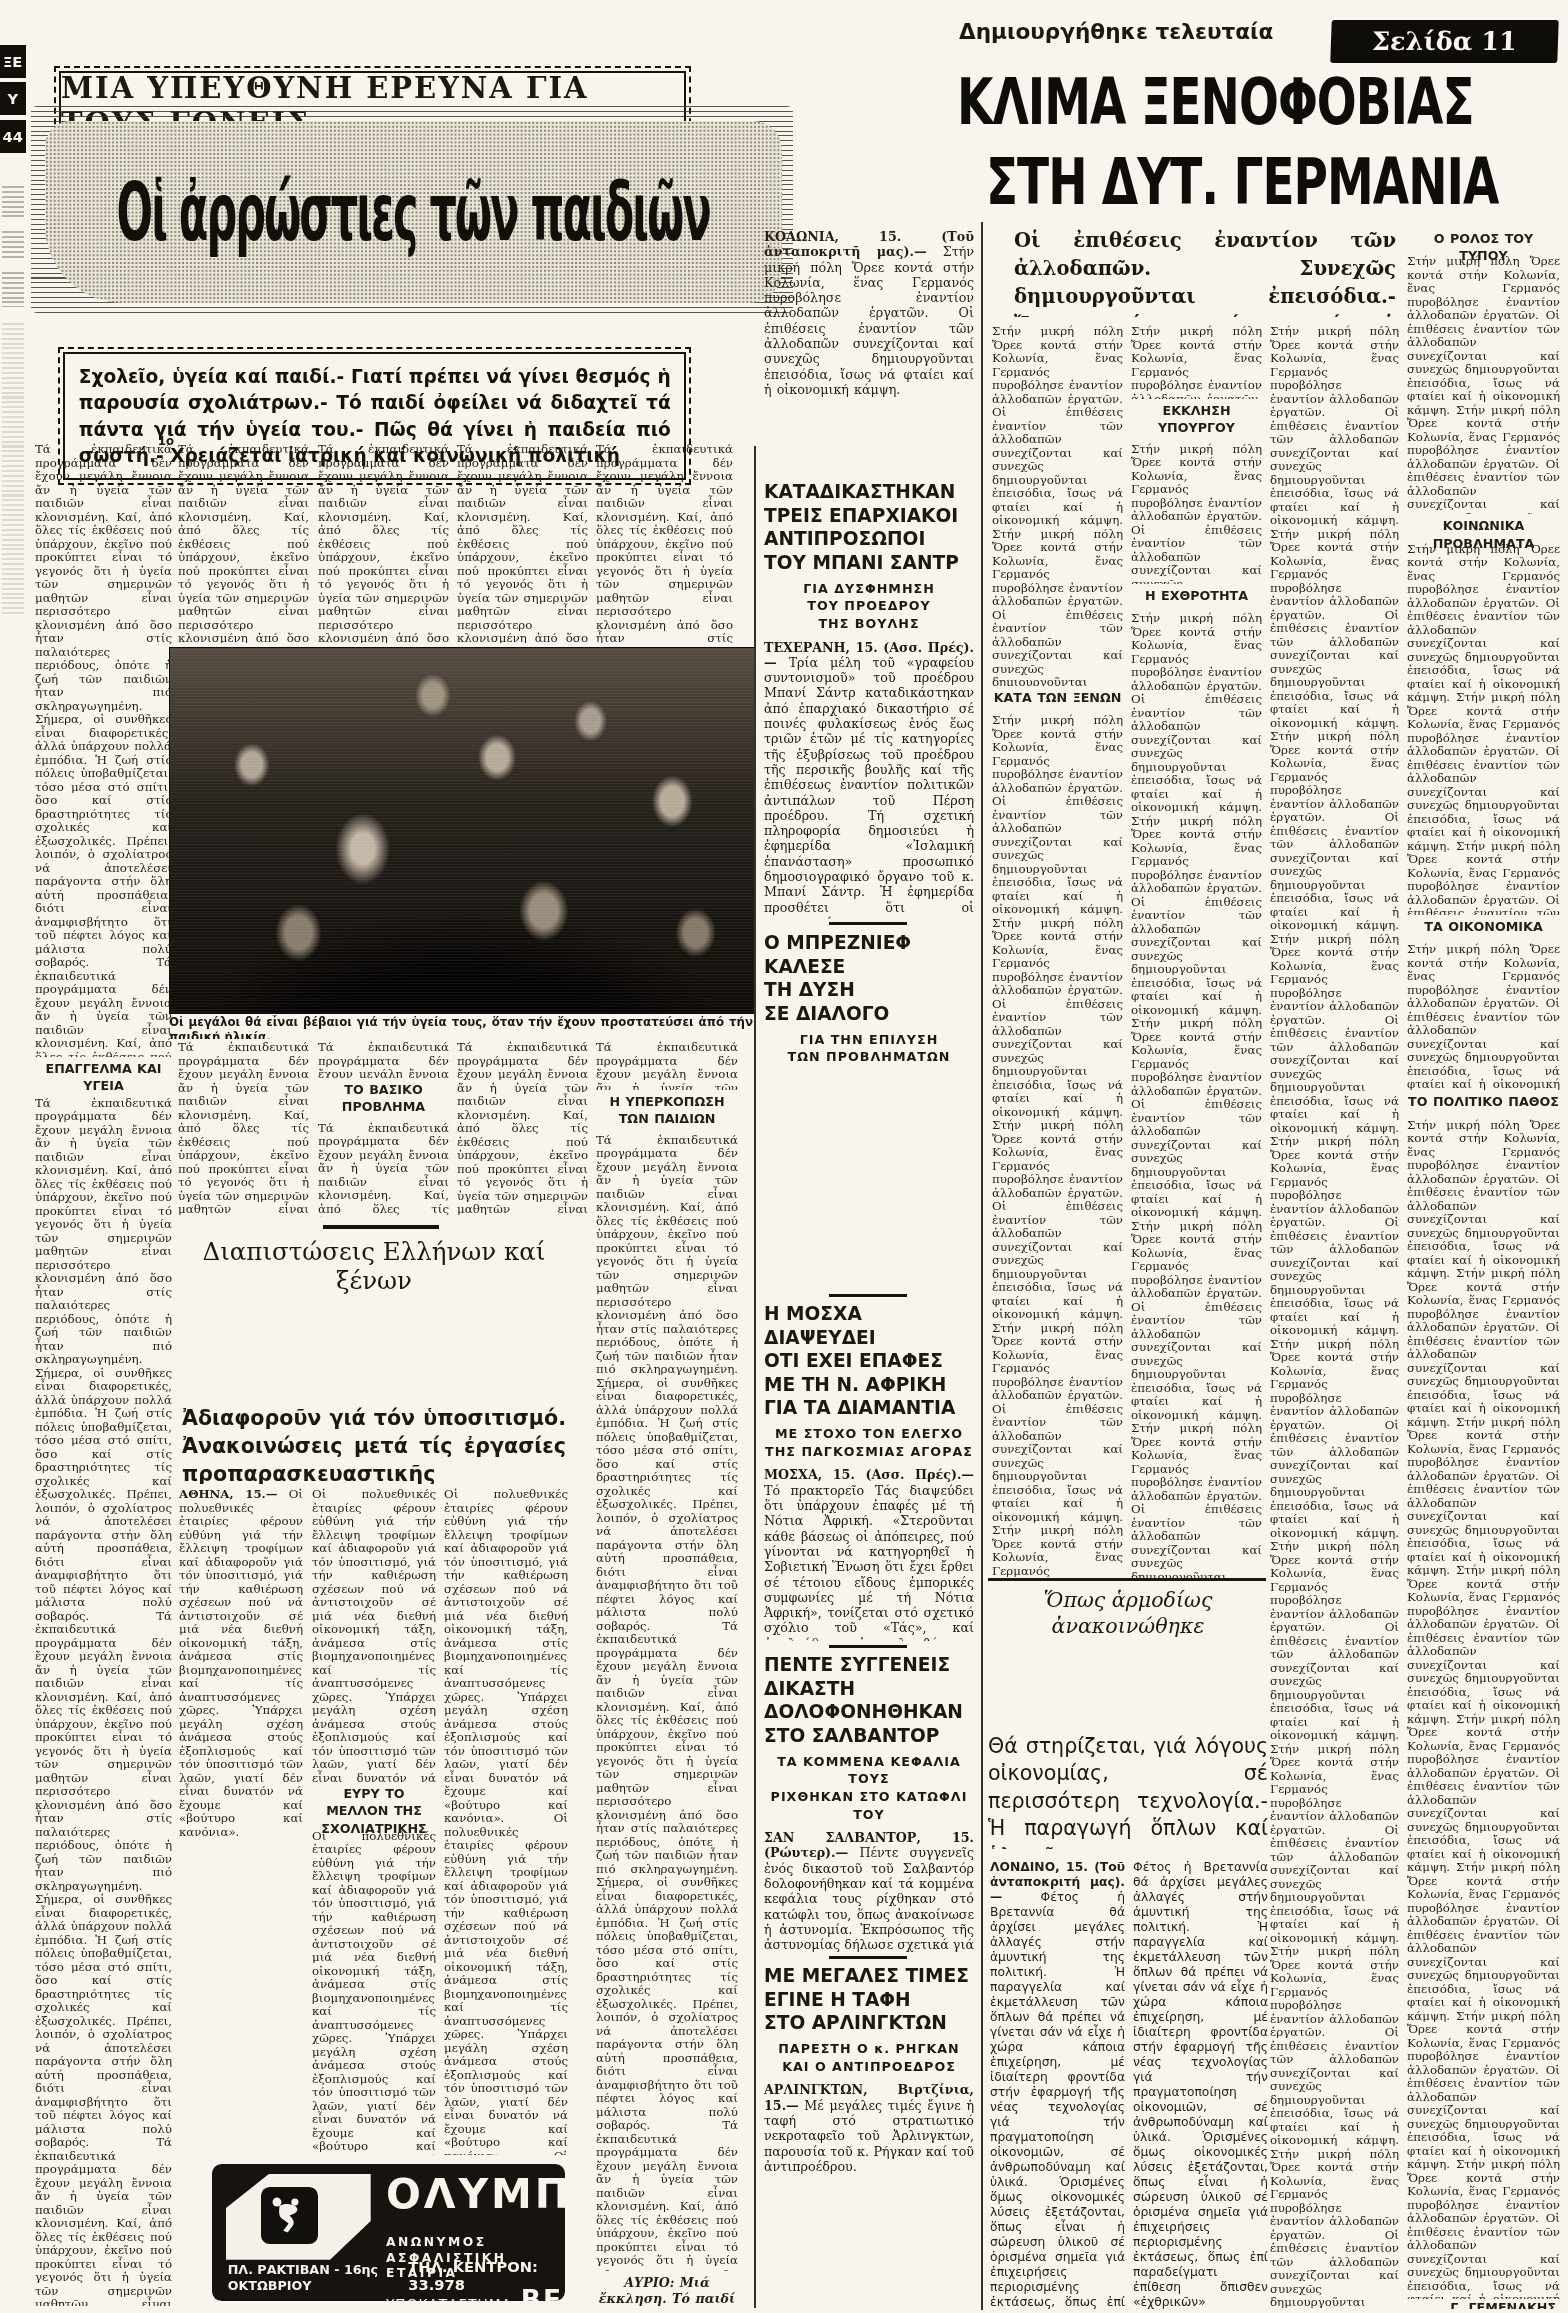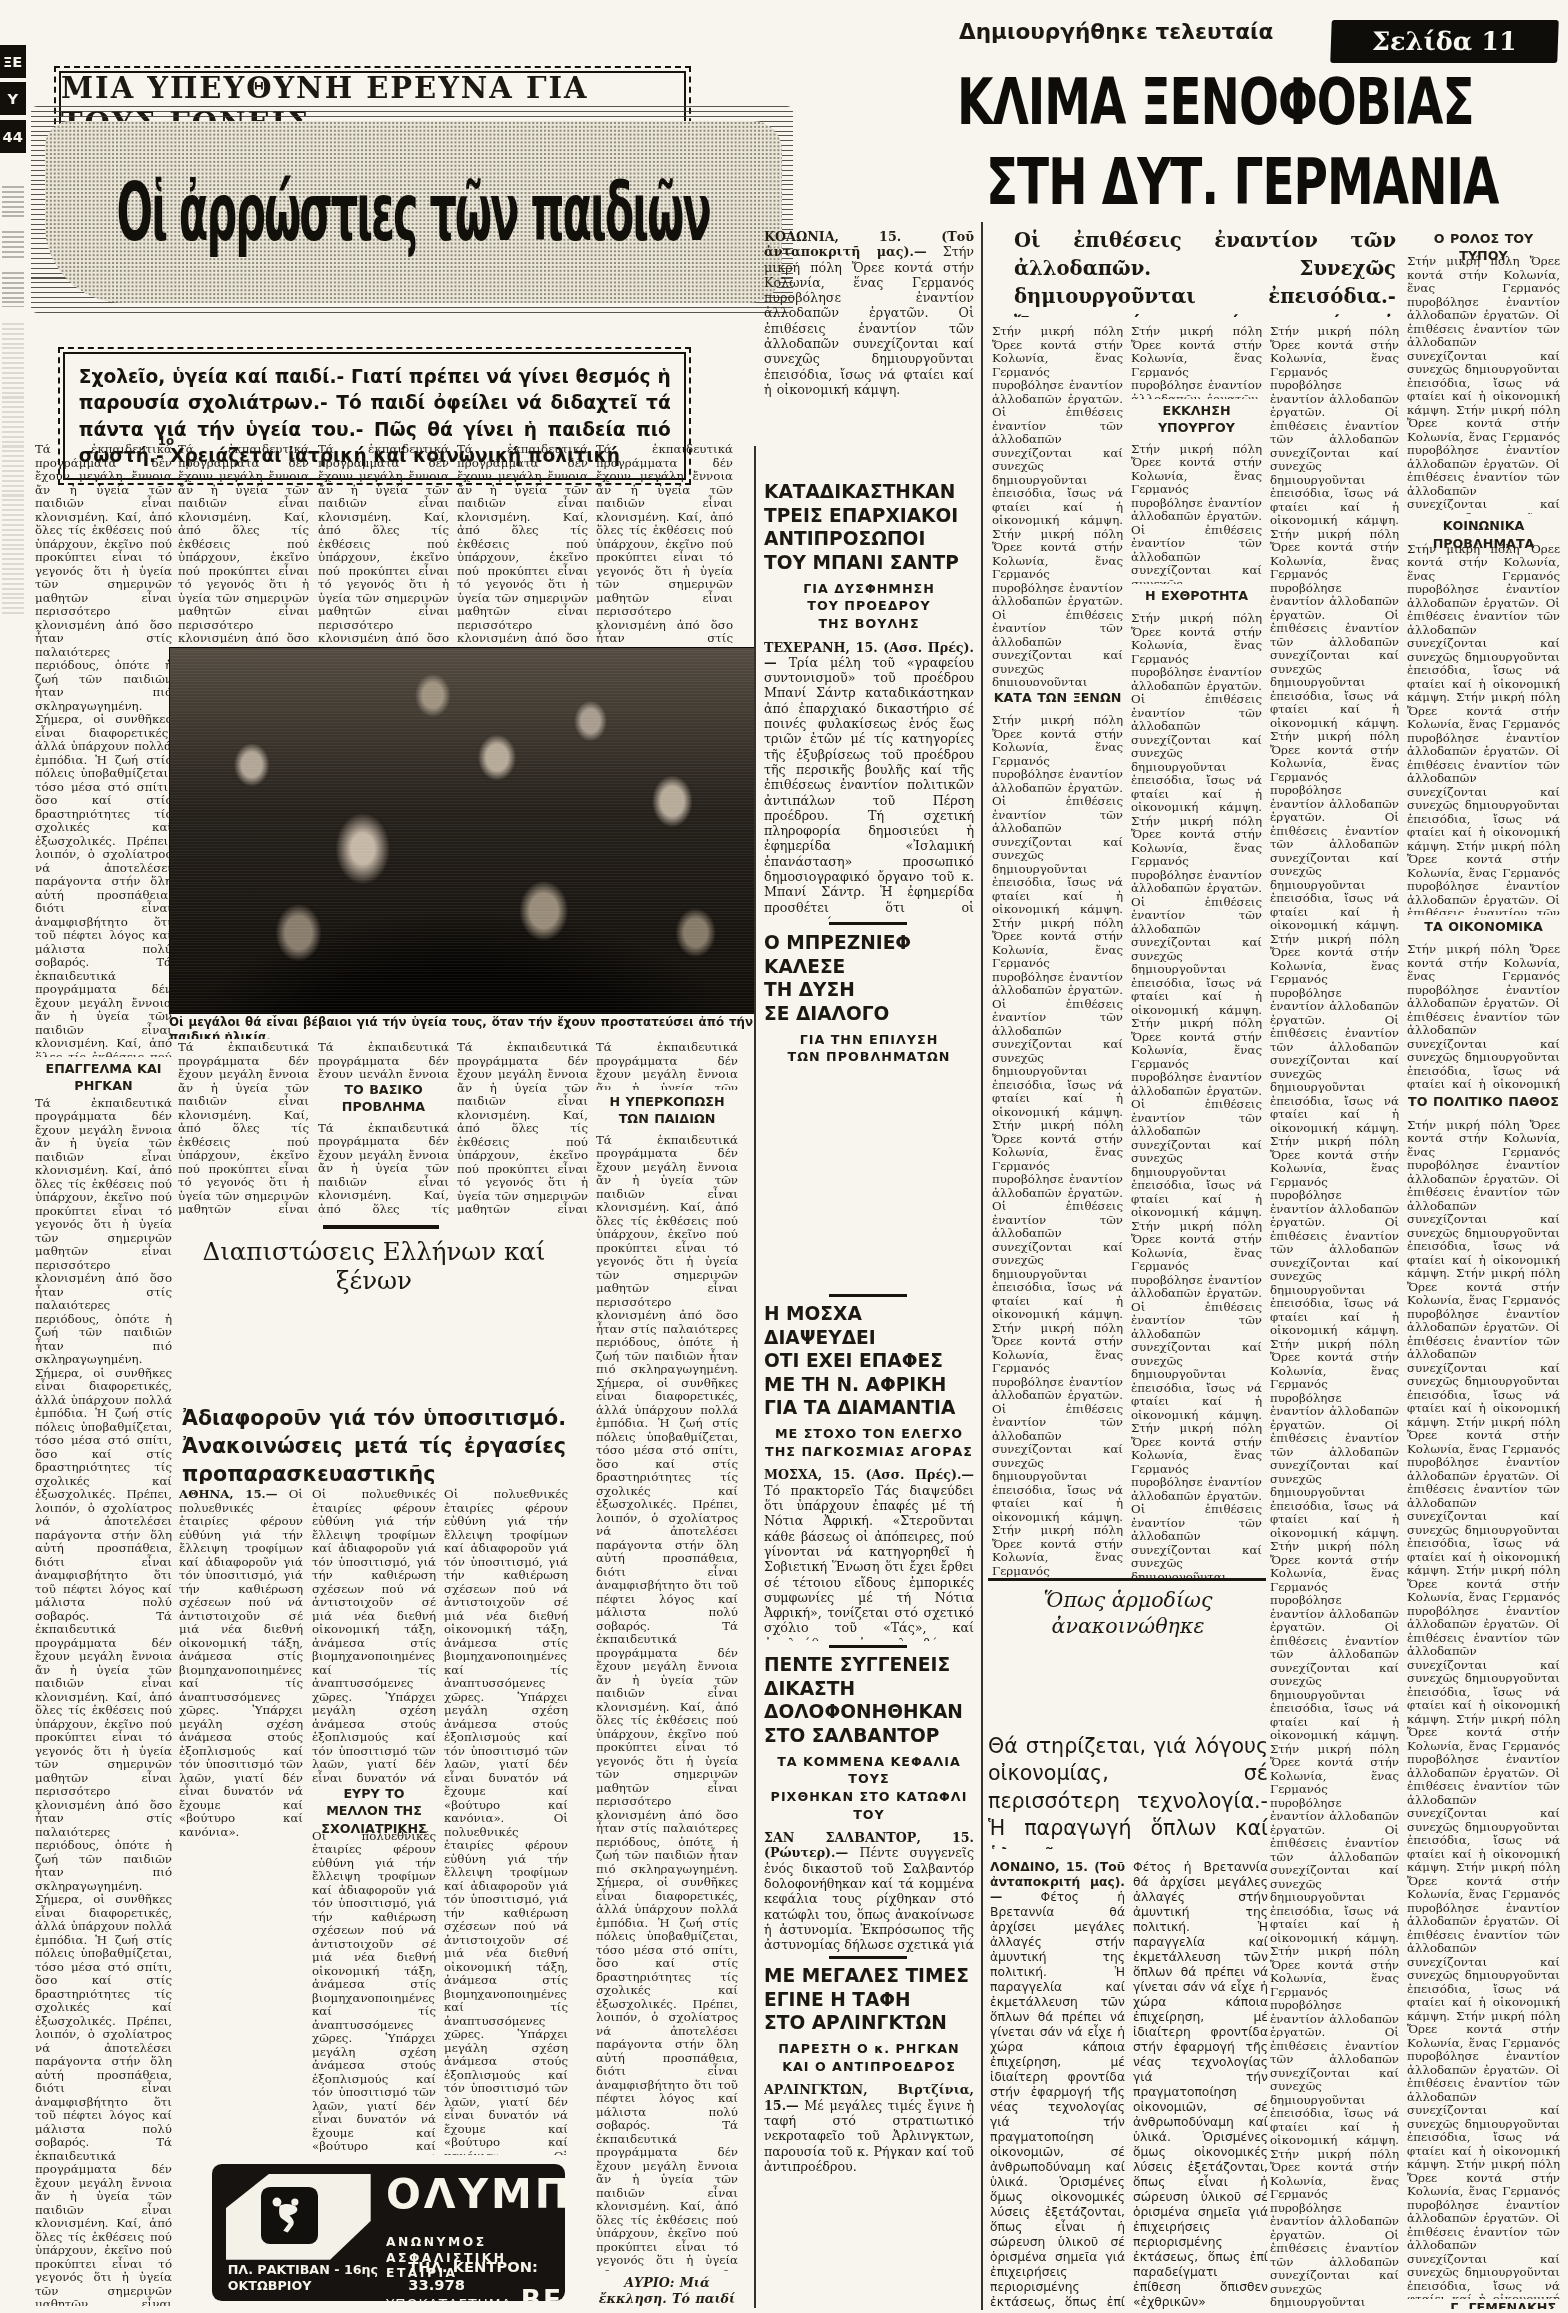--- a/index.html
+++ b/index.html
@@ -117,21 +117,21 @@
       <div class="mast-title">Οἱ ἀρρώστιες τῶν παιδιῶν</div>
     </div>
   </div>
 
   <div class="abs zig deckbox" style="left:63px;top:308px;width:592px;height:104px">Σχολεῖο, ὑγεία καί παιδί.- Γιατί πρέπει νά γίνει θεσμός ἡ παρουσία σχολιάτρων.- Τό παιδί ὀφείλει νά διδαχτεῖ τά πάντα γιά τήν ὑγεία του.- Πῶς θά γίνει ἡ παιδεία πιό σωστή.- Χρειάζεται ἰατρική καί κοινωνική πολιτική</div>
 
   <div class="abs partmark" style="left:127px;top:435px;width:78px">1ο</div>
 
   <div class="col" style="left:35px;top:443px;width:137px;height:1865px">
     <div class="tb" style="height:614px">Τά ἐκπαιδευτικά προγράμματα δέν ἔχουν μεγάλη ἔννοια ἄν ἡ ὑγεία τῶν παιδιῶν εἶναι κλονισμένη. Καί, ἀπό ὅλες τίς ἐκθέσεις πού ὑπάρχουν, ἐκεῖνο πού προκύπτει εἶναι τό γεγονός ὅτι ἡ ὑγεία τῶν σημερινῶν μαθητῶν εἶναι περισσότερο κλονισμένη ἀπό ὅσο ἦταν στίς παλαιότερες περιόδους, ὁπότε ἡ ζωή τῶν παιδιῶν ἦταν πιό σκληραγωγημένη. Σήμερα, οἱ συνθῆκες εἶναι διαφορετικές, ἀλλά ὑπάρχουν πολλά ἐμπόδια. Ἡ ζωή στίς πόλεις ὑποβαθμίζεται, τόσο μέσα στό σπίτι, ὅσο καί στίς δραστηριότητες τίς σχολικές καί ἐξωσχολικές. Πρέπει, λοιπόν, ὁ σχολίατρος νά ἀποτελέσει παράγοντα στήν ὅλη αὐτή προσπάθεια, διότι εἶναι ἀναμφισβήτητο ὅτι τοῦ πέφτει λόγος καί μάλιστα πολύ σοβαρός.  Τά ἐκπαιδευτικά προγράμματα δέν ἔχουν μεγάλη ἔννοια ἄν ἡ ὑγεία τῶν παιδιῶν εἶναι κλονισμένη. Καί, ἀπό ὅλες τίς ἐκθέσεις πού ὑπάρχουν, ἐκεῖνο πού προκύπτει εἶναι τό γεγονός ὅτι ἡ ὑγεία τῶν σημερινῶν μαθητῶν εἶναι περισσότερο κλονισμένη ἀπό ὅσο ἦταν στίς παλαιότερες περιόδους, ὁπότε ἡ ζωή τῶν παιδιῶν ἦταν πιό σκληραγωγημένη. Σήμερα, οἱ συνθῆκες εἶναι διαφορετικές, ἀλλά ὑπάρχουν πολλά ἐμπόδια. Ἡ ζωή στίς πόλεις ὑποβαθμίζεται, τόσο μέσα στό σπίτι, ὅσο καί στίς δραστηριότητες τίς σχολικές καί ἐξωσχολικές. Πρέπει, λοιπόν, ὁ σχολίατρος νά ἀποτελέσει παράγοντα στήν ὅλη αὐτή προσπάθεια, διότι εἶναι ἀναμφισβήτητο ὅτι τοῦ πέφτει λόγος καί μάλιστα πολύ σοβαρός.  Τά ἐκπαιδευτικά προγράμματα δέν ἔχουν μεγάλη ἔννοια ἄν ἡ ὑγεία τῶν παιδιῶν εἶναι κλονισμένη. Καί, ἀπό ὅλες τίς ἐκθέσεις πού ὑπάρχουν, ἐκεῖνο πού προκύπτει εἶναι τό γεγονός ὅτι ἡ ὑγεία τῶν σημερινῶν μαθητῶν εἶναι περισσότερο κλονισμένη ἀπό ὅσο ἦταν στίς παλαιότερες περιόδους, ὁπότε ἡ ζωή τῶν παιδιῶν ἦταν πιό σκληραγωγημένη. Σήμερα, οἱ συνθῆκες εἶναι διαφορετικές, ἀλλά ὑπάρχουν πολλά ἐμπόδια. Ἡ ζωή στίς πόλεις ὑποβαθμίζεται, τόσο μέσα στό σπίτι, ὅσο καί στίς δραστηριότητες τίς σχολικές καί ἐξωσχολικές. Πρέπει, λοιπόν, ὁ σχολίατρος νά ἀποτελέσει παράγοντα στήν ὅλη αὐτή προσπάθεια, διότι εἶναι ἀναμφισβήτητο ὅτι τοῦ πέφτει λόγος καί μάλιστα πολύ σοβαρός.  Τά ἐκπαιδευτικά προγράμματα δέν ἔχουν μεγάλη ἔννοια ἄν ἡ ὑγεία τῶν παιδιῶν εἶναι κλονισμένη. Καί, ἀπό ὅλες τίς ἐκθέσεις πού ὑπάρχουν, ἐκεῖνο πού προκύπτει εἶναι τό γεγονός ὅτι ἡ ὑγεία τῶν σημερινῶν μαθητῶν εἶναι περισσότερο κλονισμένη ἀπό ὅσο ἦταν στίς παλαιότερες περιόδους, ὁπότε ἡ ζωή τῶν παιδιῶν ἦταν πιό σκληραγωγημένη. Σήμερα, οἱ συνθῆκες εἶναι διαφορετικές, ἀλλά ὑπάρχουν πολλά ἐμπόδια. Ἡ ζωή στίς πόλεις ὑποβαθμίζεται, τόσο μέσα στό σπίτι, ὅσο καί στίς δραστηριότητες τίς σχολικές καί ἐξωσχολικές. Πρέπει, λοιπόν, ὁ σχολίατρος νά ἀποτελέσει παράγοντα στήν ὅλη αὐτή προσπάθεια, διότι εἶναι ἀναμφισβήτητο ὅτι τοῦ πέφτει λόγος καί μάλιστα πολύ σοβαρός.  </div>
-    <div class="xh" style="height:35px">ΕΠΑΓΓΕΛΜΑ ΚΑΙ ΡΗΓΚΑΝ</div>
+    <div class="xh" style="height:35px">ΕΠΑΓΓΕΛΜΑ ΚΑΙ ΥΓΕΙΑ</div>
     <div class="tb" style="height:1209px">Τά ἐκπαιδευτικά προγράμματα δέν ἔχουν μεγάλη ἔννοια ἄν ἡ ὑγεία τῶν παιδιῶν εἶναι κλονισμένη. Καί, ἀπό ὅλες τίς ἐκθέσεις πού ὑπάρχουν, ἐκεῖνο πού προκύπτει εἶναι τό γεγονός ὅτι ἡ ὑγεία τῶν σημερινῶν μαθητῶν εἶναι περισσότερο κλονισμένη ἀπό ὅσο ἦταν στίς παλαιότερες περιόδους, ὁπότε ἡ ζωή τῶν παιδιῶν ἦταν πιό σκληραγωγημένη. Σήμερα, οἱ συνθῆκες εἶναι διαφορετικές, ἀλλά ὑπάρχουν πολλά ἐμπόδια. Ἡ ζωή στίς πόλεις ὑποβαθμίζεται, τόσο μέσα στό σπίτι, ὅσο καί στίς δραστηριότητες τίς σχολικές καί ἐξωσχολικές. Πρέπει, λοιπόν, ὁ σχολίατρος νά ἀποτελέσει παράγοντα στήν ὅλη αὐτή προσπάθεια, διότι εἶναι ἀναμφισβήτητο ὅτι τοῦ πέφτει λόγος καί μάλιστα πολύ σοβαρός.  Τά ἐκπαιδευτικά προγράμματα δέν ἔχουν μεγάλη ἔννοια ἄν ἡ ὑγεία τῶν παιδιῶν εἶναι κλονισμένη. Καί, ἀπό ὅλες τίς ἐκθέσεις πού ὑπάρχουν, ἐκεῖνο πού προκύπτει εἶναι τό γεγονός ὅτι ἡ ὑγεία τῶν σημερινῶν μαθητῶν εἶναι περισσότερο κλονισμένη ἀπό ὅσο ἦταν στίς παλαιότερες περιόδους, ὁπότε ἡ ζωή τῶν παιδιῶν ἦταν πιό σκληραγωγημένη. Σήμερα, οἱ συνθῆκες εἶναι διαφορετικές, ἀλλά ὑπάρχουν πολλά ἐμπόδια. Ἡ ζωή στίς πόλεις ὑποβαθμίζεται, τόσο μέσα στό σπίτι, ὅσο καί στίς δραστηριότητες τίς σχολικές καί ἐξωσχολικές. Πρέπει, λοιπόν, ὁ σχολίατρος νά ἀποτελέσει παράγοντα στήν ὅλη αὐτή προσπάθεια, διότι εἶναι ἀναμφισβήτητο ὅτι τοῦ πέφτει λόγος καί μάλιστα πολύ σοβαρός.  Τά ἐκπαιδευτικά προγράμματα δέν ἔχουν μεγάλη ἔννοια ἄν ἡ ὑγεία τῶν παιδιῶν εἶναι κλονισμένη. Καί, ἀπό ὅλες τίς ἐκθέσεις πού ὑπάρχουν, ἐκεῖνο πού προκύπτει εἶναι τό γεγονός ὅτι ἡ ὑγεία τῶν σημερινῶν μαθητῶν εἶναι περισσότερο κλονισμένη ἀπό ὅσο ἦταν στίς παλαιότερες περιόδους, ὁπότε ἡ ζωή τῶν παιδιῶν ἦταν πιό σκληραγωγημένη. Σήμερα, οἱ συνθῆκες εἶναι διαφορετικές, ἀλλά ὑπάρχουν πολλά ἐμπόδια. Ἡ ζωή στίς πόλεις ὑποβαθμίζεται, τόσο μέσα στό σπίτι, ὅσο καί στίς δραστηριότητες τίς σχολικές καί ἐξωσχολικές. Πρέπει, λοιπόν, ὁ σχολίατρος νά ἀποτελέσει παράγοντα στήν ὅλη αὐτή προσπάθεια, διότι εἶναι ἀναμφισβήτητο ὅτι τοῦ πέφτει λόγος καί μάλιστα πολύ σοβαρός.  Τά ἐκπαιδευτικά προγράμματα δέν ἔχουν μεγάλη ἔννοια ἄν ἡ ὑγεία τῶν παιδιῶν εἶναι κλονισμένη. Καί, ἀπό ὅλες τίς ἐκθέσεις πού ὑπάρχουν, ἐκεῖνο πού προκύπτει εἶναι τό γεγονός ὅτι ἡ ὑγεία τῶν σημερινῶν μαθητῶν εἶναι περισσότερο κλονισμένη ἀπό ὅσο ἦταν στίς παλαιότερες περιόδους, ὁπότε ἡ ζωή τῶν παιδιῶν ἦταν πιό σκληραγωγημένη. Σήμερα, οἱ συνθῆκες εἶναι διαφορετικές, ἀλλά ὑπάρχουν πολλά ἐμπόδια. Ἡ ζωή στίς πόλεις ὑποβαθμίζεται, τόσο μέσα στό σπίτι, ὅσο καί στίς δραστηριότητες τίς σχολικές καί ἐξωσχολικές. Πρέπει, λοιπόν, ὁ σχολίατρος νά ἀποτελέσει παράγοντα στήν ὅλη αὐτή προσπάθεια, διότι εἶναι ἀναμφισβήτητο ὅτι τοῦ πέφτει λόγος καί μάλιστα πολύ σοβαρός.  Τά ἐκπαιδευτικά προγράμματα δέν ἔχουν μεγάλη ἔννοια ἄν ἡ ὑγεία τῶν παιδιῶν εἶναι κλονισμένη. Καί, ἀπό ὅλες τίς ἐκθέσεις πού ὑπάρχουν, ἐκεῖνο πού προκύπτει εἶναι τό γεγονός ὅτι ἡ ὑγεία τῶν σημερινῶν μαθητῶν εἶναι περισσότερο κλονισμένη ἀπό ὅσο ἦταν στίς παλαιότερες περιόδους, ὁπότε ἡ ζωή τῶν παιδιῶν ἦταν πιό σκληραγωγημένη. Σήμερα, οἱ συνθῆκες εἶναι διαφορετικές, ἀλλά ὑπάρχουν πολλά ἐμπόδια. Ἡ ζωή στίς πόλεις ὑποβαθμίζεται, τόσο μέσα στό σπίτι, ὅσο καί στίς δραστηριότητες τίς σχολικές καί ἐξωσχολικές. Πρέπει, λοιπόν, ὁ σχολίατρος νά ἀποτελέσει παράγοντα στήν ὅλη αὐτή προσπάθεια, διότι εἶναι ἀναμφισβήτητο ὅτι τοῦ πέφτει λόγος καί μάλιστα πολύ σοβαρός.  Τά ἐκπαιδευτικά προγράμματα δέν ἔχουν μεγάλη ἔννοια ἄν ἡ ὑγεία τῶν παιδιῶν εἶναι κλονισμένη. Καί, ἀπό ὅλες τίς ἐκθέσεις πού ὑπάρχουν, ἐκεῖνο πού προκύπτει εἶναι τό γεγονός ὅτι ἡ ὑγεία τῶν σημερινῶν μαθητῶν εἶναι περισσότερο κλονισμένη ἀπό ὅσο ἦταν στίς παλαιότερες περιόδους, ὁπότε ἡ ζωή τῶν παιδιῶν ἦταν πιό σκληραγωγημένη. Σήμερα, οἱ συνθῆκες εἶναι διαφορετικές, ἀλλά ὑπάρχουν πολλά ἐμπόδια. Ἡ ζωή στίς πόλεις ὑποβαθμίζεται, τόσο μέσα στό σπίτι, ὅσο καί στίς δραστηριότητες τίς σχολικές καί ἐξωσχολικές. Πρέπει, λοιπόν, ὁ σχολίατρος νά ἀποτελέσει παράγοντα στήν ὅλη αὐτή προσπάθεια, διότι εἶναι ἀναμφισβήτητο ὅτι τοῦ πέφτει λόγος καί μάλιστα πολύ σοβαρός.  Τά ἐκπαιδευτικά προγράμματα δέν ἔχουν μεγάλη ἔννοια ἄν ἡ ὑγεία τῶν παιδιῶν εἶναι κλονισμένη. Καί, ἀπό ὅλες τίς ἐκθέσεις πού ὑπάρχουν, ἐκεῖνο πού προκύπτει εἶναι τό γεγονός ὅτι ἡ ὑγεία τῶν σημερινῶν μαθητῶν εἶναι περισσότερο κλονισμένη ἀπό ὅσο ἦταν στίς παλαιότερες περιόδους, ὁπότε ἡ ζωή τῶν παιδιῶν ἦταν πιό σκληραγωγημένη. Σήμερα, οἱ συνθῆκες εἶναι διαφορετικές, ἀλλά ὑπάρχουν πολλά ἐμπόδια. Ἡ ζωή στίς πόλεις ὑποβαθμίζεται, τόσο μέσα στό σπίτι, ὅσο καί στίς δραστηριότητες τίς σχολικές καί ἐξωσχολικές. Πρέπει, λοιπόν, ὁ σχολίατρος νά ἀποτελέσει παράγοντα στήν ὅλη αὐτή προσπάθεια, διότι εἶναι ἀναμφισβήτητο ὅτι τοῦ πέφτει λόγος καί μάλιστα πολύ σοβαρός.  </div>
   </div>
 
   <div class="col" style="left:178px;top:443px;width:131px;height:200px">Τά ἐκπαιδευτικά προγράμματα δέν ἔχουν μεγάλη ἔννοια ἄν ἡ ὑγεία τῶν παιδιῶν εἶναι κλονισμένη. Καί, ἀπό ὅλες τίς ἐκθέσεις πού ὑπάρχουν, ἐκεῖνο πού προκύπτει εἶναι τό γεγονός ὅτι ἡ ὑγεία τῶν σημερινῶν μαθητῶν εἶναι περισσότερο κλονισμένη ἀπό ὅσο ἦταν στίς παλαιότερες περιόδους, ὁπότε ἡ ζωή τῶν παιδιῶν ἦταν πιό σκληραγωγημένη. Σήμερα, οἱ συνθῆκες εἶναι διαφορετικές, ἀλλά ὑπάρχουν πολλά ἐμπόδια. Ἡ ζωή στίς πόλεις ὑποβαθμίζεται, τόσο μέσα στό σπίτι, ὅσο καί στίς δραστηριότητες τίς σχολικές καί ἐξωσχολικές. Πρέπει, λοιπόν, ὁ σχολίατρος νά ἀποτελέσει παράγοντα στήν ὅλη αὐτή προσπάθεια, διότι εἶναι ἀναμφισβήτητο ὅτι τοῦ πέφτει λόγος καί μάλιστα πολύ σοβαρός.  Τά ἐκπαιδευτικά προγράμματα δέν ἔχουν μεγάλη ἔννοια ἄν ἡ ὑγεία τῶν παιδιῶν εἶναι κλονισμένη. Καί, ἀπό ὅλες τίς ἐκθέσεις πού ὑπάρχουν, ἐκεῖνο πού προκύπτει εἶναι τό γεγονός ὅτι ἡ ὑγεία τῶν σημερινῶν μαθητῶν εἶναι περισσότερο κλονισμένη ἀπό ὅσο ἦταν στίς παλαιότερες περιόδους, ὁπότε ἡ ζωή τῶν παιδιῶν ἦταν πιό σκληραγωγημένη. Σήμερα, οἱ συνθῆκες εἶναι διαφορετικές, ἀλλά ὑπάρχουν πολλά ἐμπόδια. Ἡ ζωή στίς πόλεις ὑποβαθμίζεται, τόσο μέσα στό σπίτι, ὅσο καί στίς δραστηριότητες τίς σχολικές καί ἐξωσχολικές. Πρέπει, λοιπόν, ὁ σχολίατρος νά ἀποτελέσει παράγοντα στήν ὅλη αὐτή προσπάθεια, διότι εἶναι ἀναμφισβήτητο ὅτι τοῦ πέφτει λόγος καί μάλιστα πολύ σοβαρός.  </div>
   <div class="col" style="left:318px;top:443px;width:131px;height:200px">Τά ἐκπαιδευτικά προγράμματα δέν ἔχουν μεγάλη ἔννοια ἄν ἡ ὑγεία τῶν παιδιῶν εἶναι κλονισμένη. Καί, ἀπό ὅλες τίς ἐκθέσεις πού ὑπάρχουν, ἐκεῖνο πού προκύπτει εἶναι τό γεγονός ὅτι ἡ ὑγεία τῶν σημερινῶν μαθητῶν εἶναι περισσότερο κλονισμένη ἀπό ὅσο ἦταν στίς παλαιότερες περιόδους, ὁπότε ἡ ζωή τῶν παιδιῶν ἦταν πιό σκληραγωγημένη. Σήμερα, οἱ συνθῆκες εἶναι διαφορετικές, ἀλλά ὑπάρχουν πολλά ἐμπόδια. Ἡ ζωή στίς πόλεις ὑποβαθμίζεται, τόσο μέσα στό σπίτι, ὅσο καί στίς δραστηριότητες τίς σχολικές καί ἐξωσχολικές. Πρέπει, λοιπόν, ὁ σχολίατρος νά ἀποτελέσει παράγοντα στήν ὅλη αὐτή προσπάθεια, διότι εἶναι ἀναμφισβήτητο ὅτι τοῦ πέφτει λόγος καί μάλιστα πολύ σοβαρός.  Τά ἐκπαιδευτικά προγράμματα δέν ἔχουν μεγάλη ἔννοια ἄν ἡ ὑγεία τῶν παιδιῶν εἶναι κλονισμένη. Καί, ἀπό ὅλες τίς ἐκθέσεις πού ὑπάρχουν, ἐκεῖνο πού προκύπτει εἶναι τό γεγονός ὅτι ἡ ὑγεία τῶν σημερινῶν μαθητῶν εἶναι περισσότερο κλονισμένη ἀπό ὅσο ἦταν στίς παλαιότερες περιόδους, ὁπότε ἡ ζωή τῶν παιδιῶν ἦταν πιό σκληραγωγημένη. Σήμερα, οἱ συνθῆκες εἶναι διαφορετικές, ἀλλά ὑπάρχουν πολλά ἐμπόδια. Ἡ ζωή στίς πόλεις ὑποβαθμίζεται, τόσο μέσα στό σπίτι, ὅσο καί στίς δραστηριότητες τίς σχολικές καί ἐξωσχολικές. Πρέπει, λοιπόν, ὁ σχολίατρος νά ἀποτελέσει παράγοντα στήν ὅλη αὐτή προσπάθεια, διότι εἶναι ἀναμφισβήτητο ὅτι τοῦ πέφτει λόγος καί μάλιστα πολύ σοβαρός.  </div>
   <div class="col" style="left:457px;top:443px;width:131px;height:200px">Τά ἐκπαιδευτικά προγράμματα δέν ἔχουν μεγάλη ἔννοια ἄν ἡ ὑγεία τῶν παιδιῶν εἶναι κλονισμένη. Καί, ἀπό ὅλες τίς ἐκθέσεις πού ὑπάρχουν, ἐκεῖνο πού προκύπτει εἶναι τό γεγονός ὅτι ἡ ὑγεία τῶν σημερινῶν μαθητῶν εἶναι περισσότερο κλονισμένη ἀπό ὅσο ἦταν στίς παλαιότερες περιόδους, ὁπότε ἡ ζωή τῶν παιδιῶν ἦταν πιό σκληραγωγημένη. Σήμερα, οἱ συνθῆκες εἶναι διαφορετικές, ἀλλά ὑπάρχουν πολλά ἐμπόδια. Ἡ ζωή στίς πόλεις ὑποβαθμίζεται, τόσο μέσα στό σπίτι, ὅσο καί στίς δραστηριότητες τίς σχολικές καί ἐξωσχολικές. Πρέπει, λοιπόν, ὁ σχολίατρος νά ἀποτελέσει παράγοντα στήν ὅλη αὐτή προσπάθεια, διότι εἶναι ἀναμφισβήτητο ὅτι τοῦ πέφτει λόγος καί μάλιστα πολύ σοβαρός.  Τά ἐκπαιδευτικά προγράμματα δέν ἔχουν μεγάλη ἔννοια ἄν ἡ ὑγεία τῶν παιδιῶν εἶναι κλονισμένη. Καί, ἀπό ὅλες τίς ἐκθέσεις πού ὑπάρχουν, ἐκεῖνο πού προκύπτει εἶναι τό γεγονός ὅτι ἡ ὑγεία τῶν σημερινῶν μαθητῶν εἶναι περισσότερο κλονισμένη ἀπό ὅσο ἦταν στίς παλαιότερες περιόδους, ὁπότε ἡ ζωή τῶν παιδιῶν ἦταν πιό σκληραγωγημένη. Σήμερα, οἱ συνθῆκες εἶναι διαφορετικές, ἀλλά ὑπάρχουν πολλά ἐμπόδια. Ἡ ζωή στίς πόλεις ὑποβαθμίζεται, τόσο μέσα στό σπίτι, ὅσο καί στίς δραστηριότητες τίς σχολικές καί ἐξωσχολικές. Πρέπει, λοιπόν, ὁ σχολίατρος νά ἀποτελέσει παράγοντα στήν ὅλη αὐτή προσπάθεια, διότι εἶναι ἀναμφισβήτητο ὅτι τοῦ πέφτει λόγος καί μάλιστα πολύ σοβαρός.  </div>
   <div class="col" style="left:596px;top:443px;width:137px;height:200px">Τά ἐκπαιδευτικά προγράμματα δέν ἔχουν μεγάλη ἔννοια ἄν ἡ ὑγεία τῶν παιδιῶν εἶναι κλονισμένη. Καί, ἀπό ὅλες τίς ἐκθέσεις πού ὑπάρχουν, ἐκεῖνο πού προκύπτει εἶναι τό γεγονός ὅτι ἡ ὑγεία τῶν σημερινῶν μαθητῶν εἶναι περισσότερο κλονισμένη ἀπό ὅσο ἦταν στίς παλαιότερες περιόδους, ὁπότε ἡ ζωή τῶν παιδιῶν ἦταν πιό σκληραγωγημένη. Σήμερα, οἱ συνθῆκες εἶναι διαφορετικές, ἀλλά ὑπάρχουν πολλά ἐμπόδια. Ἡ ζωή στίς πόλεις ὑποβαθμίζεται, τόσο μέσα στό σπίτι, ὅσο καί στίς δραστηριότητες τίς σχολικές καί ἐξωσχολικές. Πρέπει, λοιπόν, ὁ σχολίατρος νά ἀποτελέσει παράγοντα στήν ὅλη αὐτή προσπάθεια, διότι εἶναι ἀναμφισβήτητο ὅτι τοῦ πέφτει λόγος καί μάλιστα πολύ σοβαρός.  Τά ἐκπαιδευτικά προγράμματα δέν ἔχουν μεγάλη ἔννοια ἄν ἡ ὑγεία τῶν παιδιῶν εἶναι κλονισμένη. Καί, ἀπό ὅλες τίς ἐκθέσεις πού ὑπάρχουν, ἐκεῖνο πού προκύπτει εἶναι τό γεγονός ὅτι ἡ ὑγεία τῶν σημερινῶν μαθητῶν εἶναι περισσότερο κλονισμένη ἀπό ὅσο ἦταν στίς παλαιότερες περιόδους, ὁπότε ἡ ζωή τῶν παιδιῶν ἦταν πιό σκληραγωγημένη. Σήμερα, οἱ συνθῆκες εἶναι διαφορετικές, ἀλλά ὑπάρχουν πολλά ἐμπόδια. Ἡ ζωή στίς πόλεις ὑποβαθμίζεται, τόσο μέσα στό σπίτι, ὅσο καί στίς δραστηριότητες τίς σχολικές καί ἐξωσχολικές. Πρέπει, λοιπόν, ὁ σχολίατρος νά ἀποτελέσει παράγοντα στήν ὅλη αὐτή προσπάθεια, διότι εἶναι ἀναμφισβήτητο ὅτι τοῦ πέφτει λόγος καί μάλιστα πολύ σοβαρός.  </div>
 
   <div class="photo" style="left:169px;top:647px;width:584px;height:365px"></div>
   <div class="abs caption" style="left:169px;top:1015px;width:584px;height:23.5px">Οἱ μεγάλοι θά εἶναι βέβαιοι γιά τήν ὑγεία τους, ὅταν τήν ἔχουν προστατεύσει ἀπό τήν παιδική ἡλικία.</div>

